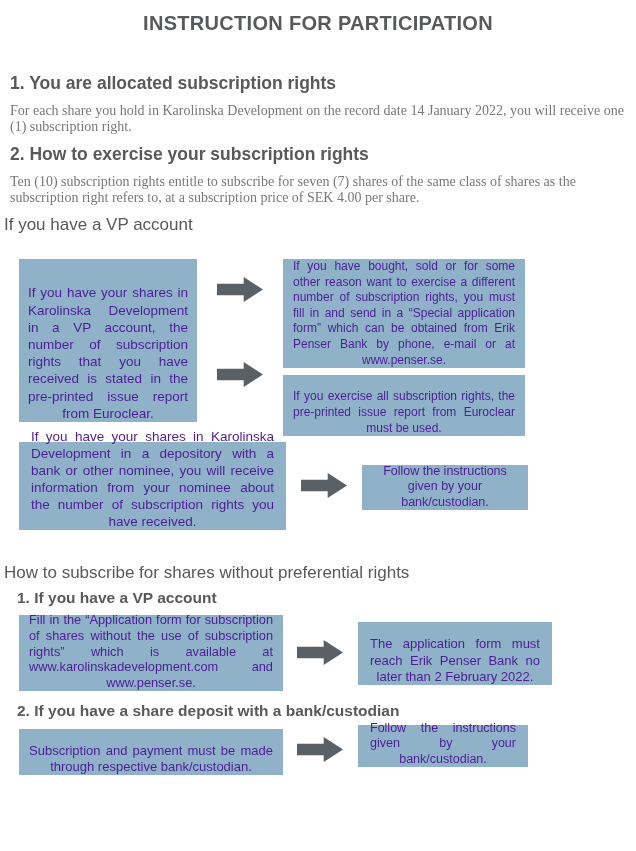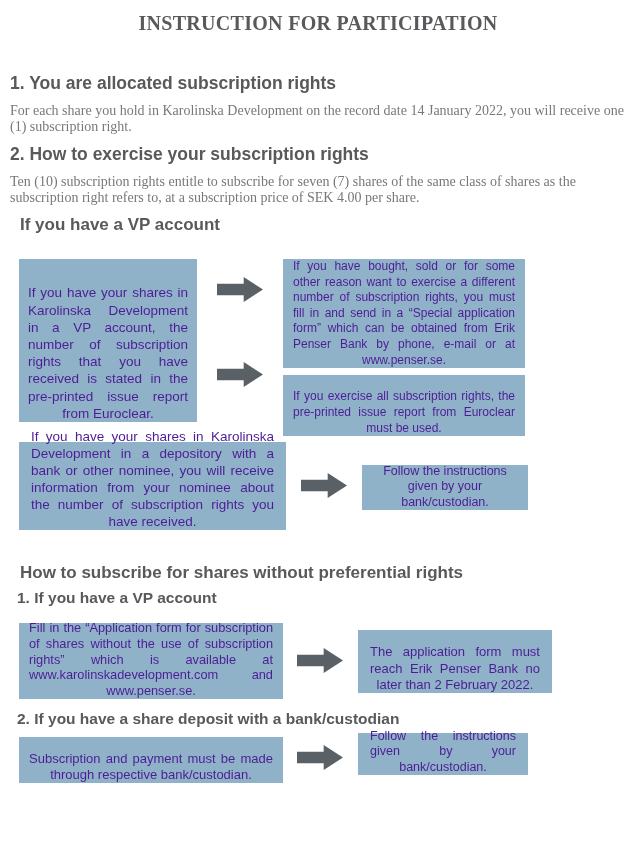--- a/index.html
+++ b/index.html
@@ -14,42 +14,41 @@
     color: var(--body-gray, #77787a);
   }
   .title {
     margin-top: 12px;
     font-size: 20px;
     line-height: 23px;
     font-weight: bold;
     letter-spacing: 0.3px;
     text-align: center;
     color: var(--heading-gray, #58595b);
-    font-family: Liberation Serif, serif;
   }
   .h2 {
     margin: 38px 10px 0 10px;
     font-size: 17.5px;
     line-height: 20px;
     font-weight: bold;
     color: var(--heading-gray, #58595b);
   }
   .h2.second { margin-top: 9px; }
   .body-text {
     margin: 10px 10px 0 10px;
     font-size: 14px;
     line-height: 16px;
     color: var(--body-gray, #77787a);
     font-family: Liberation Serif, serif;
   }
   .h3 {
-    margin: 17px 10px 0 20px;
+    margin: 17px 10px 0 4px;
     font-size: 17px;
     line-height: 20px;
-    font-weight: bold;
+    font-weight: normal;
     color: var(--heading-gray, #58595b);
   }
   .h3.vp { margin-top: 9px; }
   .h3.howto { margin-top: 33px; }
   .h4 {
     margin: 6px 10px 0 17px;
     font-size: 15.5px;
     line-height: 18px;
     font-weight: bold;
     color: var(--heading-gray, #58595b);
@@ -95,21 +94,21 @@
   
   .d2 { margin-top: 20px; height: 88px; }
   .d2 .left  { width: 267px; height: 88px; padding: 0 12px; }
   .d2 .left p { font-size: 13.5px; line-height: 17px; }
   .d2 .mid   { width: 76px; }
   .d2 .arrow { left: 15px; top: 31px; }
   .d2 .right { width: 166px; height: 45px; margin-top: 23px; padding: 0 10px; }
   .d2 .right p { font-size: 12.5px; line-height: 15.5px; }
 
   
-  .d3 { margin-top: 16px; height: 76px; }
+  .d3 { margin-top: 8px; height: 76px; }
   .d3 .left  { width: 264px; height: 76px; padding: 0 10px; }
   .d3 .left p { font-size: 12.8px; line-height: 15.8px; }
   .d3 .mid   { width: 75px; }
   .d3 .arrow { left: 14px; top: 25px; }
   .d3 .right { width: 194px; height: 63px; margin-top: 7px; padding: 0 12px; }
   .d3 .right p { font-size: 13px; line-height: 16.2px; }
 
   
   .d4 { margin-top: 5px; }
   .d4 .left  { width: 264px; height: 46px; margin-top: 4px; padding: 0 10px; }

